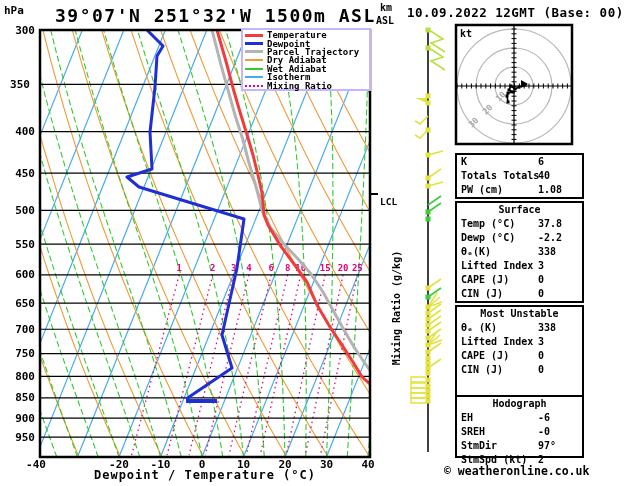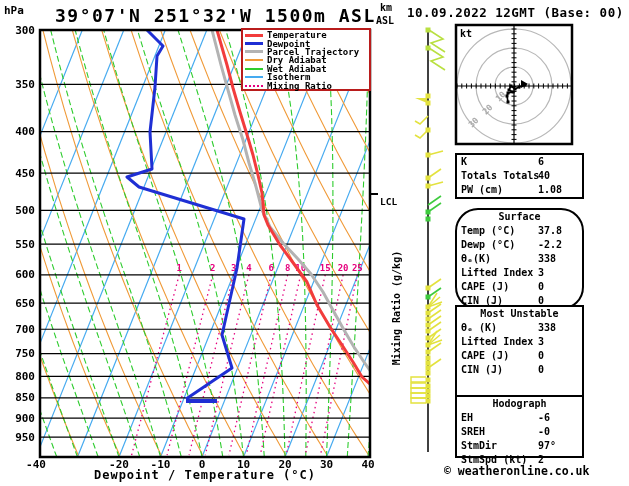--- a/index.html
+++ b/index.html
@@ -3,21 +3,21 @@
 <meta charset="utf-8">
 <style>
   html,body{margin:0;padding:0;background:#ffffff;}
   #page{position:relative;width:629px;height:486px;background:#ffffff;overflow:hidden;
         font-family:"DejaVu Sans Mono","Liberation Mono",monospace;color:#000;}
   .abs{position:absolute;}
   .lbl{font-weight:bold;white-space:pre;}
   #main-svg{position:absolute;left:0;top:0;z-index:1;}
   .txt{z-index:3;}
   
-  #legend{left:241px;top:28px;width:130px;height:63px;background:#fff;border:2px solid #b91c1c;
+  #legend{left:241px;top:28px;width:130px;height:63px;background:#fff;border:2px solid #c4b5fd;
           box-sizing:border-box;z-index:4;padding:1px 0 0 2px;}
   .leg-row{display:flex;align-items:center;height:8.4px;}
   .leg-swatch{display:inline-block;width:18px;margin-right:4px;flex:0 0 18px;}
   .leg-text{font-size:9px;font-weight:bold;line-height:8px;white-space:pre;}
   
   .statbox{left:455px;width:129px;border:2px solid #000;box-sizing:border-box;background:#fff;z-index:3;}
   .stat-title{text-align:center;font-size:10px;font-weight:bold;line-height:14px;white-space:pre;}
   .stat-row{position:relative;height:14px;font-size:10px;font-weight:bold;line-height:14px;}
   .stat-k{position:absolute;left:4px;top:0;white-space:pre;}
   .stat-v{position:absolute;left:81px;top:0;white-space:pre;}
@@ -363,21 +363,21 @@
         <span class="leg-text">Isotherm</span>
       </div>
       <div class="leg-row">
         <span class="leg-swatch" style="border-top: 2px dotted rgb(230, 0, 126);"></span>
         <span class="leg-text">Mixing Ratio</span>
       </div>
     </div>
 
   <div id="p-ticks">
       <div class="abs txt lbl tick p-tick" style="left: 5px; top: 23.5px;">300</div>
-      <div class="abs txt lbl tick p-tick" style="left: 5px; top: 77.9454px;">350</div>
+      <div class="abs txt lbl tick p-tick" style="left: 5px; top: 77.9454px; text-align: center;">350</div>
       <div class="abs txt lbl tick p-tick" style="left: 5px; top: 125.108px;">400</div>
       <div class="abs txt lbl tick p-tick" style="left: 5px; top: 166.709px;">450</div>
       <div class="abs txt lbl tick p-tick" style="left: 5px; top: 203.922px;">500</div>
       <div class="abs txt lbl tick p-tick" style="left: 5px; top: 237.585px;">550</div>
       <div class="abs txt lbl tick p-tick" style="left: 5px; top: 268.317px;">600</div>
       <div class="abs txt lbl tick p-tick" style="left: 5px; top: 296.588px;">650</div>
       <div class="abs txt lbl tick p-tick" style="left: 5px; top: 322.762px;">700</div>
       <div class="abs txt lbl tick p-tick" style="left: 5px; top: 347.13px;">750</div>
       <div class="abs txt lbl tick p-tick" style="left: 5px; top: 369.925px;">800</div>
       <div class="abs txt lbl tick p-tick" style="left: 5px; top: 391.337px;">850</div>
@@ -405,21 +405,21 @@
       </div>
       <div class="stat-row">
         <span class="stat-k">Totals Totals</span>
         <span class="stat-v">40</span>
       </div>
       <div class="stat-row">
         <span class="stat-k">PW (cm)</span>
         <span class="stat-v">1.08</span>
       </div>
     </div>
-  <div id="box2" class="abs statbox" style="top:208px;height:102px;border-radius:23px;">
+  <div id="box2" class="abs statbox" style="top:201px;height:102px;">
       <div class="stat-title">Surface</div>
       <div class="stat-row">
         <span class="stat-k">Temp (°C)</span>
         <span class="stat-v">37.8</span>
       </div>
       <div class="stat-row">
         <span class="stat-k">Dewp (°C)</span>
         <span class="stat-v">-2.2</span>
       </div>
       <div class="stat-row">

